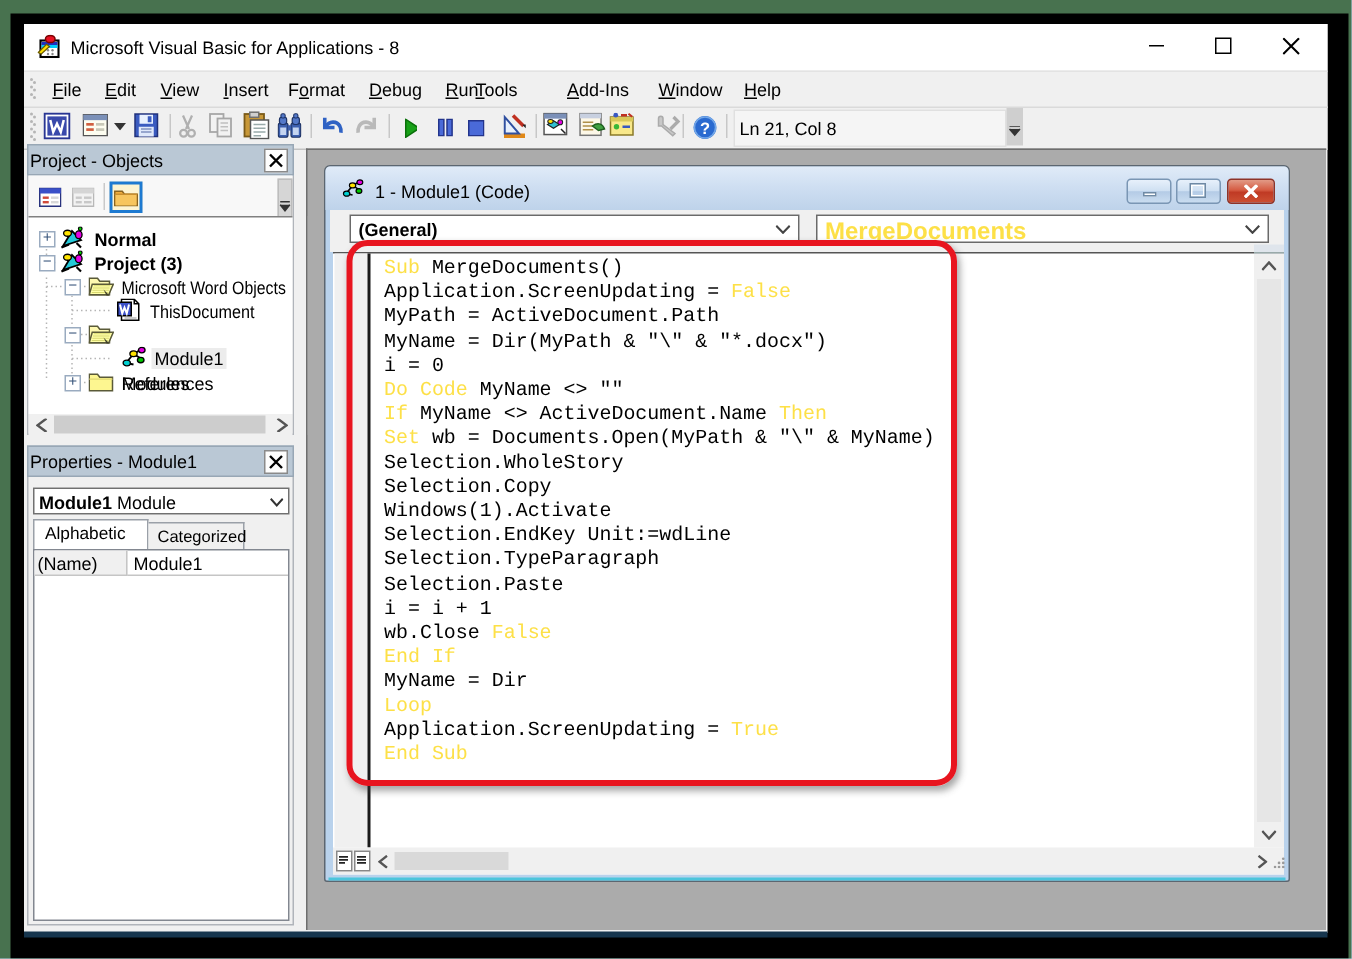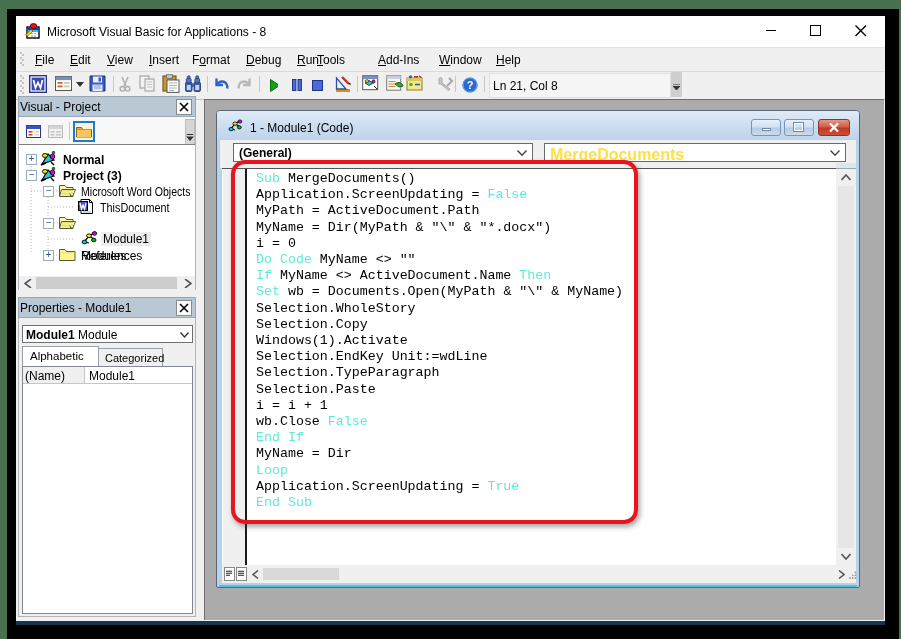--- a/index.html
+++ b/index.html
@@ -255,21 +255,21 @@
   <div class="abs txt12" style="left:493px;top:79px;">Ln 21, Col 8</div>
   <div class="abs" style="left:671px;top:72px;width:11px;height:25px;background:#cfcfcf;"></div>
   <svg class="abs" style="left:672px;top:84px;" width="9" height="8">
       <path d="M1 0 h7 M1 2 l3.5 4 l3.5 -4" fill="#333" stroke="#333" stroke-width="1"></path>
     </svg>
 
   <div class="abs" style="left:204px;top:99px;width:680px;height:521px;background:#ababab;border-top:1px solid #6e6e6e;border-left:1px solid #6e6e6e;box-sizing:border-box;"></div>
 
   <div class="abs" id="projpanel" style="left:18px;top:96px;width:178px;height:194px;background:#f0f0f0;border:1px solid #b0b4ba;box-sizing:border-box;"></div>
   <div class="abs" style="left:18px;top:96px;width:178px;height:21px;background:#bac8d5;border:1px solid #98a7b5;box-sizing:border-box;"></div>
-  <div class="abs txt12" style="left:20px;top:100px;">Visual - Project</div>
+  <div class="abs txt12" style="left:20px;top:100px;">Project - Objects</div>
   <div class="abs" style="left:176px;top:99px;width:16px;height:16px;background:#fdfdfd;border:1px solid #8a8a8a;box-sizing:border-box;"></div>
   <svg class="abs" style="left:179px;top:102px;" width="10" height="10">
       <path d="M1 1 L9 9 M9 1 L1 9" stroke="#000" stroke-width="1.6"></path>
     </svg>
 
   <div class="abs" style="left:19px;top:117px;width:176px;height:27px;background:#f8f8f8;"></div>
   <div class="abs" id="projtb" style="left:0;top:0;">
 
     <svg class="abs" style="left:26px;top:125px;" width="15" height="13">
       <rect x="0.5" y="0.5" width="14" height="12" fill="#fff" stroke="#28327d"></rect>
@@ -486,14 +486,14 @@
 wb.Close <span class="k">False</span>
 <span class="k">End If</span>
 MyName = Dir
 <span class="k">Loop</span>
 Application.ScreenUpdating = <span class="k">True</span>
 <span class="k">End Sub</span></pre>
 
   <div class="abs" style="left:231px;top:160px;width:407px;height:364px;border:4.5px solid #e8151f;border-radius:14px;box-sizing:border-box;box-shadow:2px 3px 5px rgba(60,60,60,0.45);"></div>
 </div>
 <style>
-#code .k{color:#5eead4;}
+#code .k{color:#fde047;}
 </style>
 
 </body></html>

